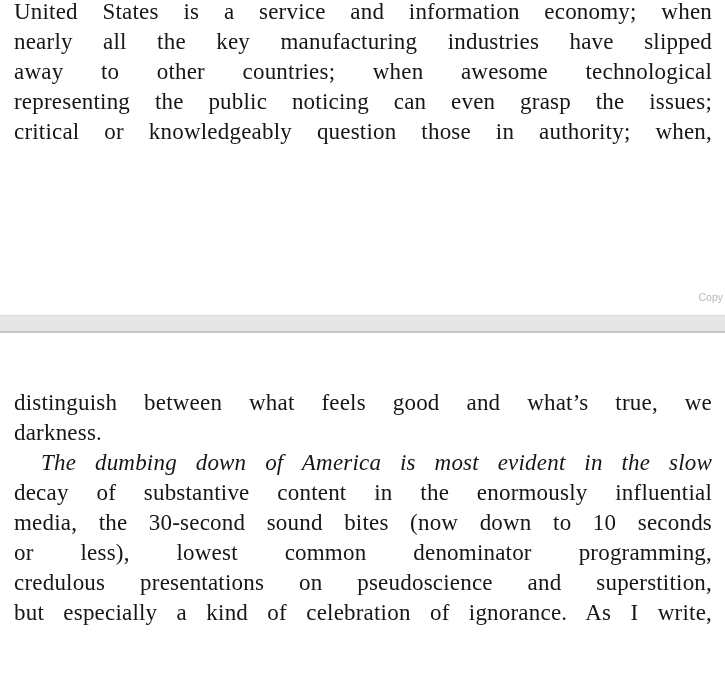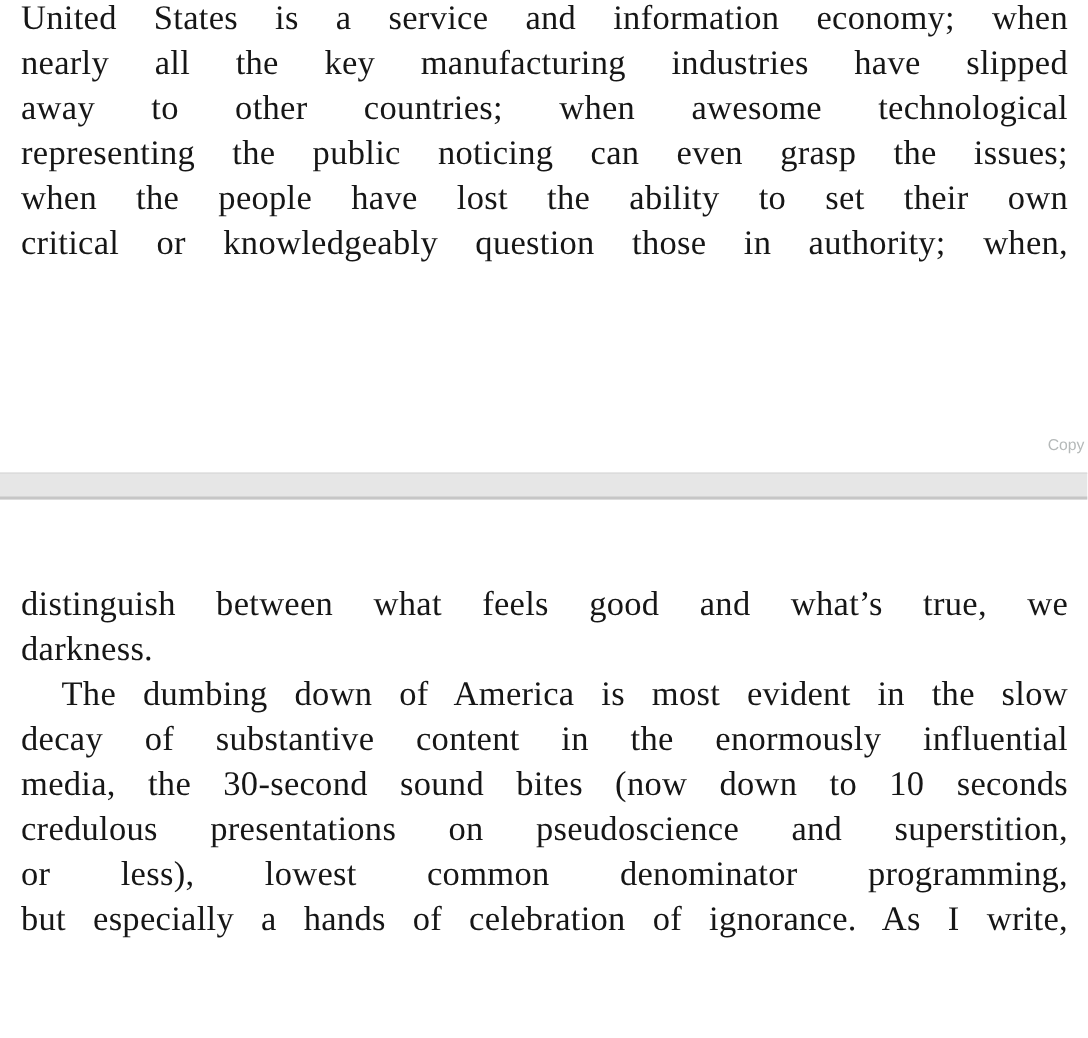--- a/index.html
+++ b/index.html
@@ -25,20 +25,21 @@
   .page2 { top: 388px; }
   .line {
     text-align: justify;
     text-align-last: justify;
   }
   .line.para-end {
     text-align-last: left;
   }
   .line.indent {
     text-indent: 27px;
+    font-style: italic;
   }
   .copy-label {
     position: absolute;
     top: 291px;
     right: 2px;
     font-family: "Liberation Sans", "DejaVu Sans", sans-serif;
     font-size: 10.5px;
     color: var(--copy-label, #b5b9b9);
   }
   .page-separator {
@@ -55,32 +56,31 @@
 </head>
 <body>
 
 <div class="reader">
 
   <div class="textblock page1">
     <div class="line">United States is a service and information economy; when</div>
     <div class="line">nearly all the key manufacturing industries have slipped</div>
     <div class="line">away to other countries; when awesome technological</div>
     <div class="line">representing the public noticing can even grasp the issues;</div>
-    <div class="line">when the people have lost the ability to set their own</div>
     <div class="line">critical or knowledgeably question those in authority; when,</div>
   </div>
 
   <div class="copy-label">Copy</div>
 
   <div class="page-separator"></div>
 
   <div class="textblock page2">
     <div class="line">distinguish between what feels good and what’s true, we</div>
     <div class="line para-end">darkness.</div>
     <div class="line indent">The dumbing down of America is most evident in the slow</div>
     <div class="line">decay of substantive content in the enormously influential</div>
     <div class="line">media, the 30-second sound bites (now down to 10 seconds</div>
+    <div class="line">or less), lowest common denominator programming,</div>
     <div class="line">credulous presentations on pseudoscience and superstition,</div>
-    <div class="line">or less), lowest common denominator programming,</div>
-    <div class="line">but especially a hands of celebration of ignorance. As I write,</div>
+    <div class="line">but especially a kind of celebration of ignorance. As I write,</div>
   </div>
 
 </div>
 
 </body></html>

